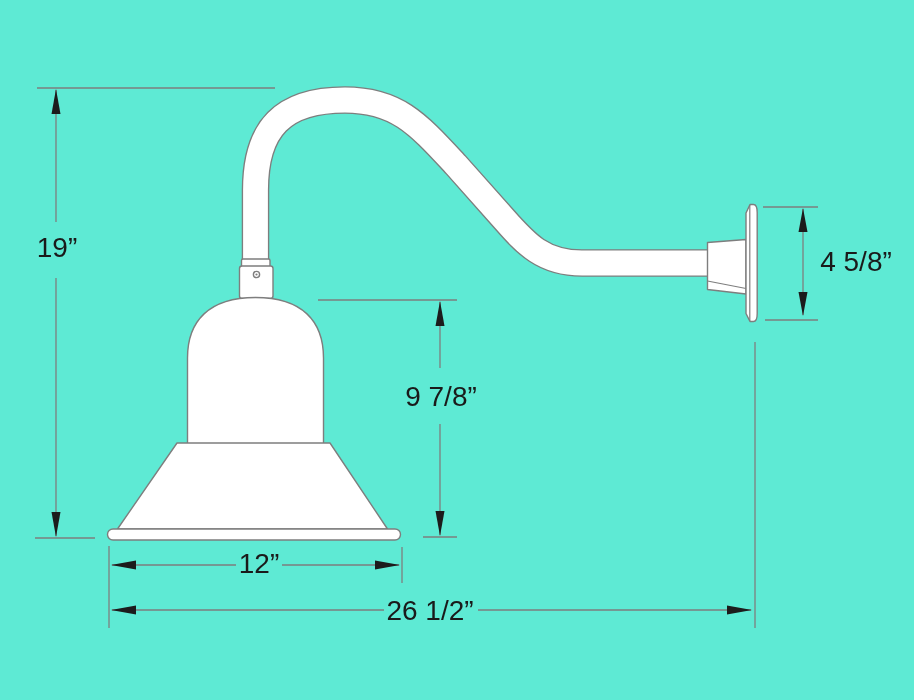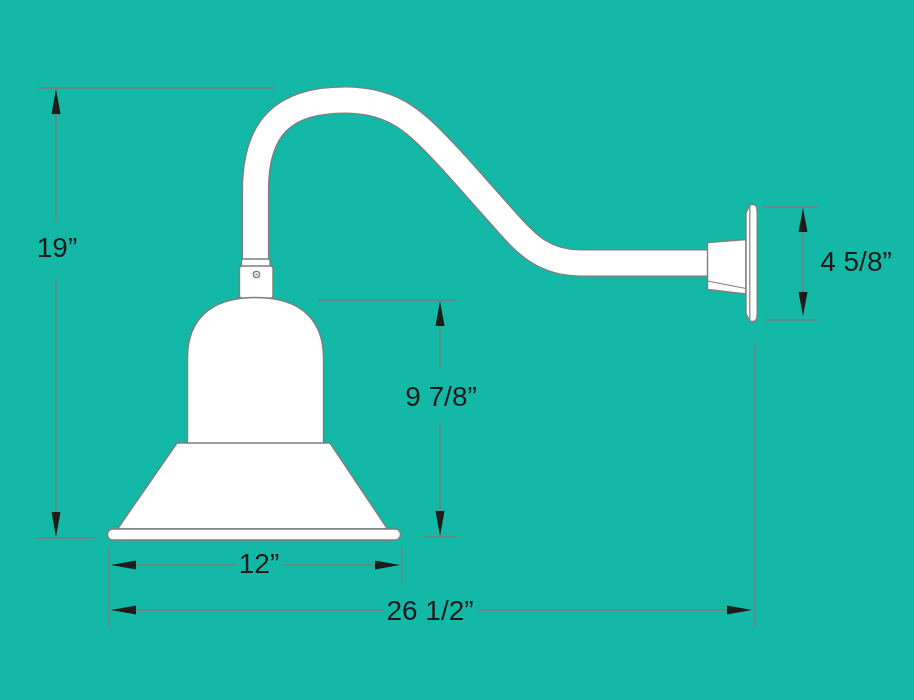--- a/index.html
+++ b/index.html
@@ -4,21 +4,21 @@
 <style>
   html, body {
     margin: 0;
     padding: 0;
     background: #ffffff;
   }
   #stage {
     position: relative;
     width: 914px;
     height: 700px;
-    background: #14b8a6;
+    background: #5eead4;
     overflow: hidden;
   }
   svg { display: block; }
   .outline {
     fill: #ffffff;
     stroke: #7e7e7e;
     stroke-width: 1.4;
     stroke-linejoin: round;
   }
   .thin-outline {

